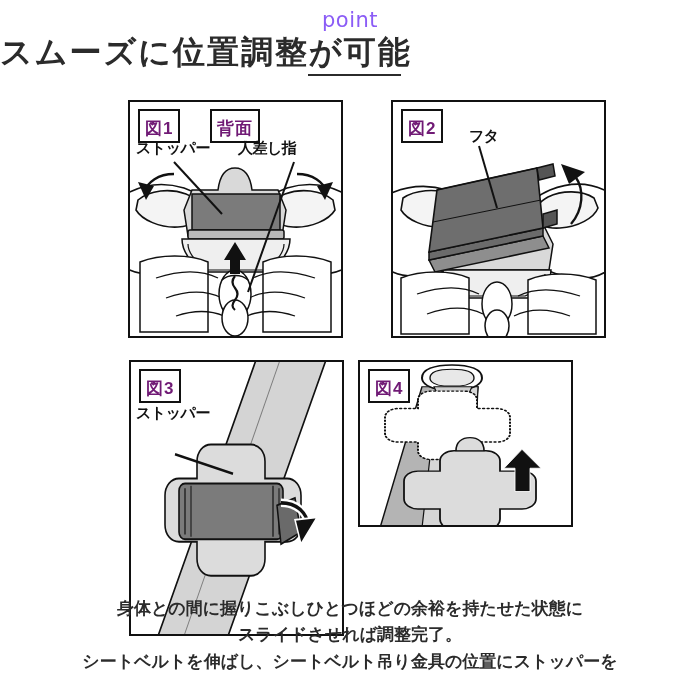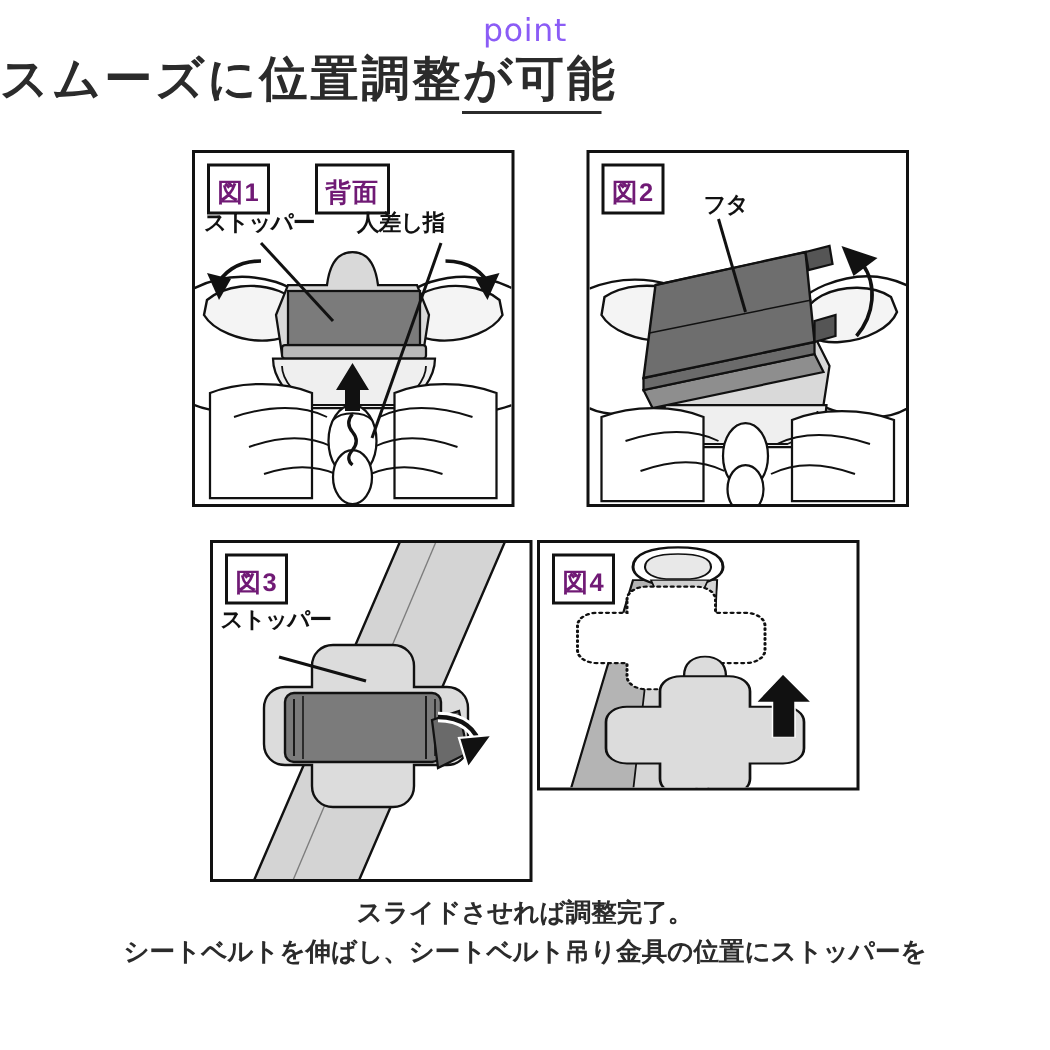--- a/index.html
+++ b/index.html
@@ -50,21 +50,21 @@
   }
   .panel {
     position: absolute;
     width: 215px; height: 238px;
     border: 2px solid #111111;
     background: #ffffff;
     overflow: hidden;
   }
   .panel.p1 { left: 0;     top: 0; }
   .panel.p2 { left: 230px; top: 0; margin-left: 33px; }
-  .panel.p3 { left: 12px;     top: 260px; height: 228px; text-align: right; }
+  .panel.p3 { left: 1px;     top: 260px; height: 276px; text-align: right; }
   .panel.p4 { left: 230px; top: 260px; height: 167px; }
 
   .panel-svg { display: block; width: 100%; height: 100%; }
 
   
   .tag {
     position: absolute;
     border: 2px solid #111111;
     background: #ffffff;
     color: #701a75;
@@ -293,17 +293,18 @@
 
         <path d="M162 120 L144 146 L155 146 L155 178 L170 178 L170 146 L181 146 Z" fill="#111111" stroke="#ffffff" stroke-width="1"></path>
       </svg>
 
       <div class="tag tag-fig">図4</div>
     </div>
 
   </div>
 
   <div class="caption">
+    <div>身体との間に握りこぶしひとつほどの余裕を持たせた状態に</div>
     <div>スライドさせれば調整完了。</div>
     <div>シートベルトを伸ばし、シートベルト吊り金具の位置にストッパーを</div>
   </div>
 
 </div>
 
 </body></html>

